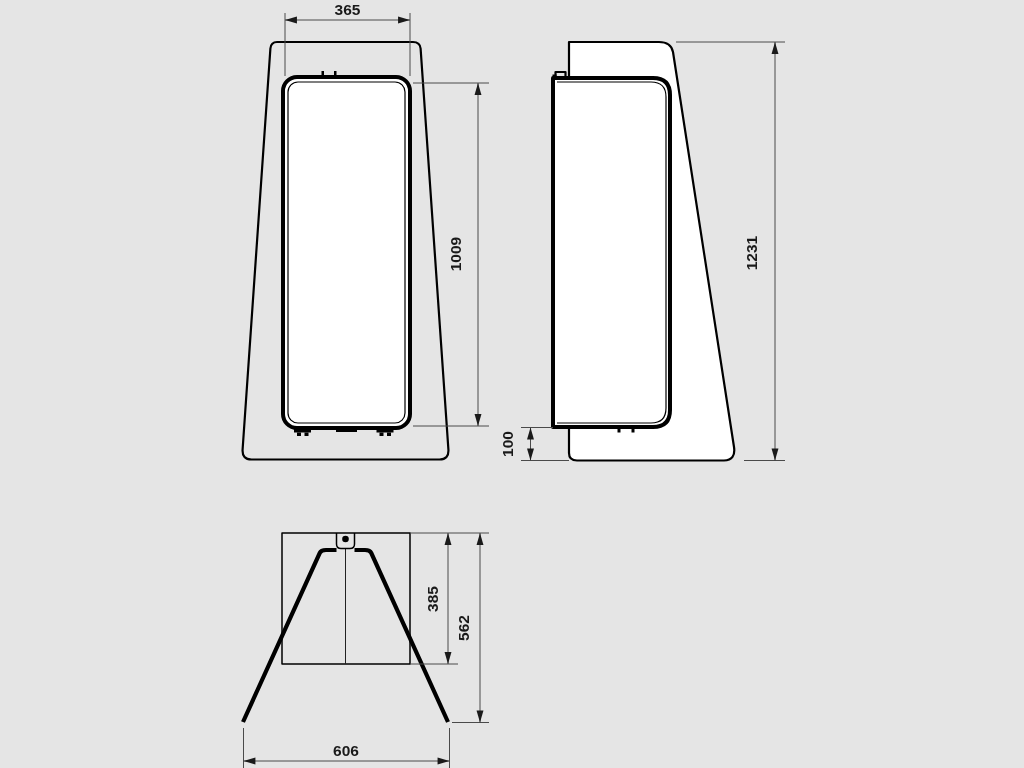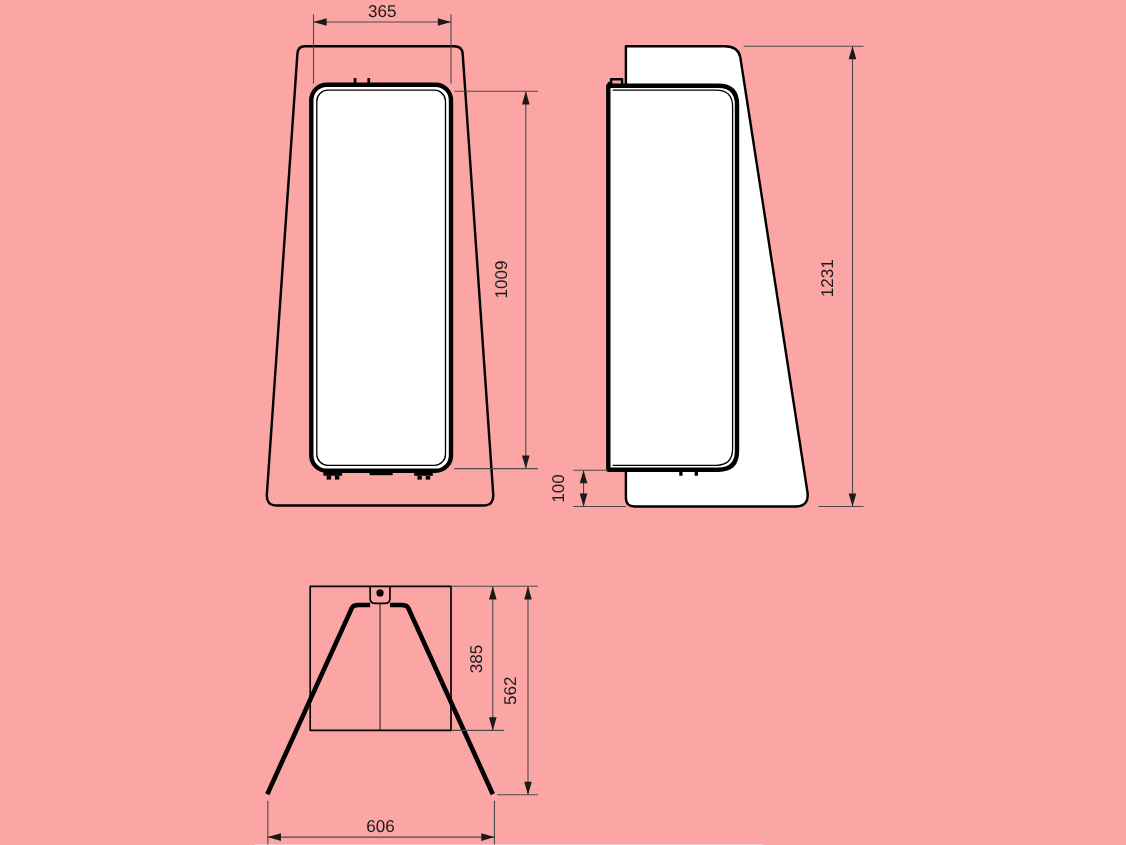--- a/index.html
+++ b/index.html
@@ -8,21 +8,22 @@
     background: #ffffff;
     width: 1024px;
     height: 768px;
     overflow: hidden;
     font-family: "Liberation Sans", sans-serif;
   }
   .stage {
     position: relative;
     width: 1024px;
     height: 768px;
-    background: #fca5a5;
+    background: #e5e5e5;
+    font-weight: bold;
   }
   svg { display: block; }
 
   
   .obj       { fill: none; stroke: #000000; stroke-width: 2.2; stroke-linejoin: round; }
   .obj-fill  { fill: #ffffff; stroke: #000000; stroke-width: 2.2; stroke-linejoin: round; }
   .panel     { fill: #ffffff; stroke: #000000; stroke-width: 4; stroke-linejoin: round; }
   .inner     { fill: none; stroke: #000000; stroke-width: 1.2; stroke-linejoin: round; }
   .thick     { fill: none; stroke: #000000; stroke-width: 4.2; stroke-linejoin: round; stroke-linecap: butt; }
   .thin      { fill: none; stroke: #000000; stroke-width: 1.5; stroke-linejoin: round; }

